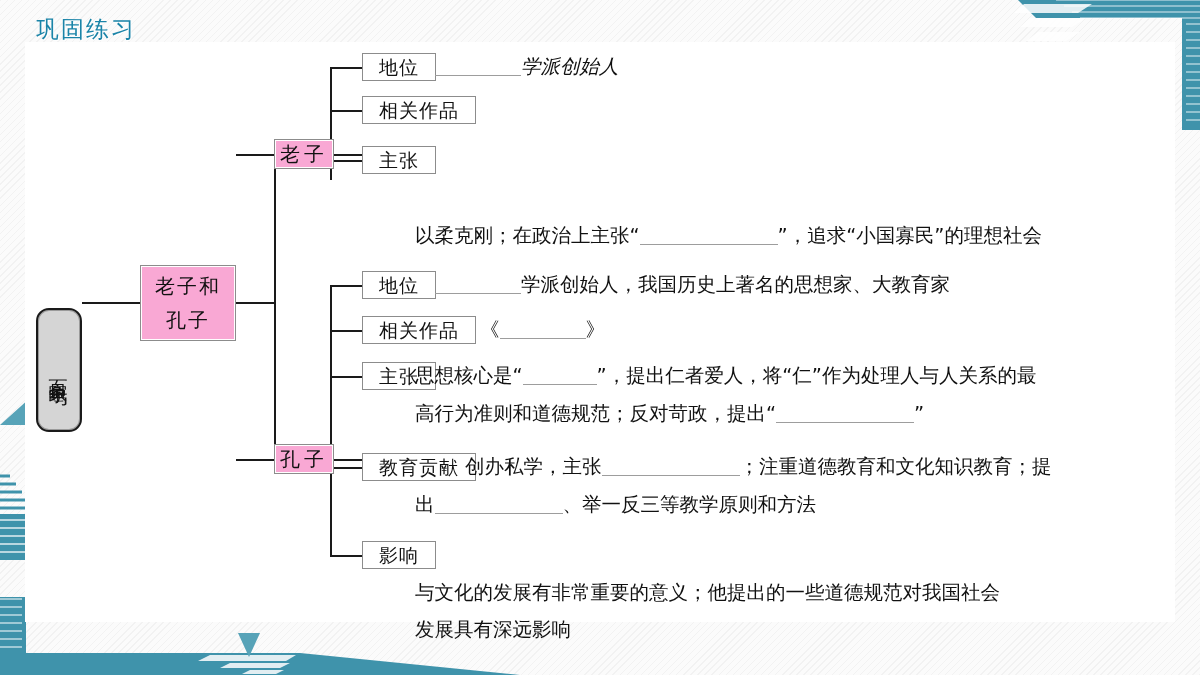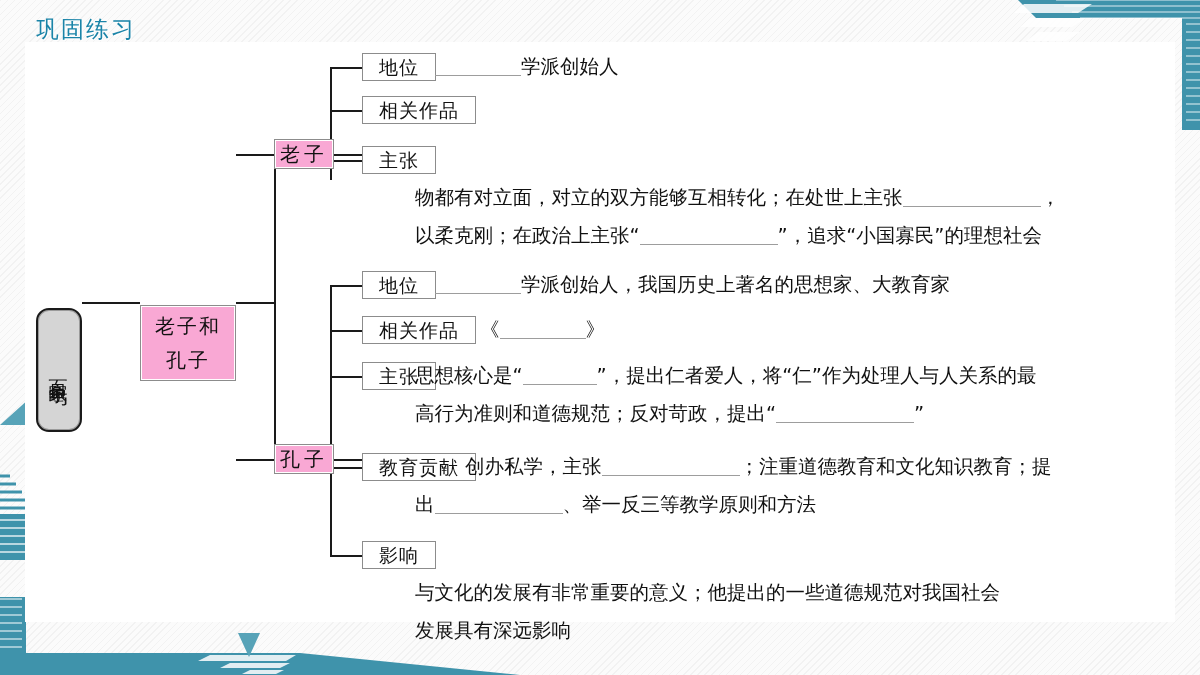--- a/index.html
+++ b/index.html
@@ -81,21 +81,20 @@
   .l2{
     border:1px solid #8c8c8c;
     box-shadow:inset 0 0 0 1px #ffffff;
     font-size:20px;letter-spacing:4px;
   }
   #node-laozi-kongzi{
     left:115px;top:223px;width:96px;height:76px;
     flex-direction:column;line-height:34px;
     letter-spacing:2px;font-size:20px;
     border:1px solid #8c8c8c;
-    margin-top:40px;
   }
   #node-laozi{left:249px;top:97px;width:60px;height:30px;}
   #node-kongzi{left:249px;top:402px;width:60px;height:30px;}
 
   
   .cap{
     position:absolute;
     box-sizing:border-box;
     border:1px solid #8c8c8c;
     box-shadow:inset 0 0 0 1px #ffffff;
@@ -247,30 +246,27 @@
 
       <div class="node l2" id="node-laozi-kongzi">
         <span>老子和</span>
         <span>孔子</span>
       </div>
 
       <div class="node l2" id="node-laozi">老子</div>
       <div class="node l2" id="node-kongzi">孔子</div>
 
       <div class="cap" style="left:337px;top:11px;">地位</div>
-      <div class="txt" style="left:410px;top:6px;">
+      <div class="txt" style="left:410px;top:6px;font-style:italic;">
         <span class="blank b-md"></span><span>学派创始人</span>
       </div>
 
       <div class="cap" style="left:337px;top:54px;">相关作品</div>
 
       <div class="cap" style="left:337px;top:104px;">主张</div>
-      <div class="txt" style="left:390px;top:137px;">
-        <span>物都有对立面，对立的双方能够互相转化；在处世上主张</span><span class="blank b-xl"></span><span>，</span>
-      </div>
       <div class="txt" style="left:390px;top:175px;">
         <span>以柔克刚；在政治上主张“</span><span class="blank b-xl"></span><span>”，追求“小国寡民”的理想社会</span>
       </div>
 
       <div class="cap" style="left:337px;top:229px;">地位</div>
       <div class="txt" style="left:410px;top:224px;">
         <span class="blank b-md"></span><span>学派创始人，我国历史上著名的思想家、大教育家</span>
       </div>
 
       <div class="cap" style="left:337px;top:274px;">相关作品</div>
@@ -289,17 +285,17 @@
       <div class="cap" style="left:337px;top:411px;">教育贡献</div>
       <div class="txt" style="left:440px;top:406px;">
         <span>创办私学，主张</span><span class="blank b-xl"></span><span>；注重道德教育和文化知识教育；提</span>
       </div>
       <div class="txt" style="left:390px;top:444px;">
         <span>出</span><span class="blank b-lg"></span><span>、举一反三等教学原则和方法</span>
       </div>
 
       <div class="cap" style="left:337px;top:499px;">影响</div>
       <div class="txt" style="left:390px;top:532px;">与文化的发展有非常重要的意义；他提出的一些道德规范对我国社会</div>
-      <div class="txt" style="left:390px;top:570px;">发展具有深远影响</div>
+      <div class="txt" style="left:390px;top:570px;font-family:Liberation Mono, monospace;">发展具有深远影响</div>
 
     </div>
   </div>
 </div>
 
 </body></html>

